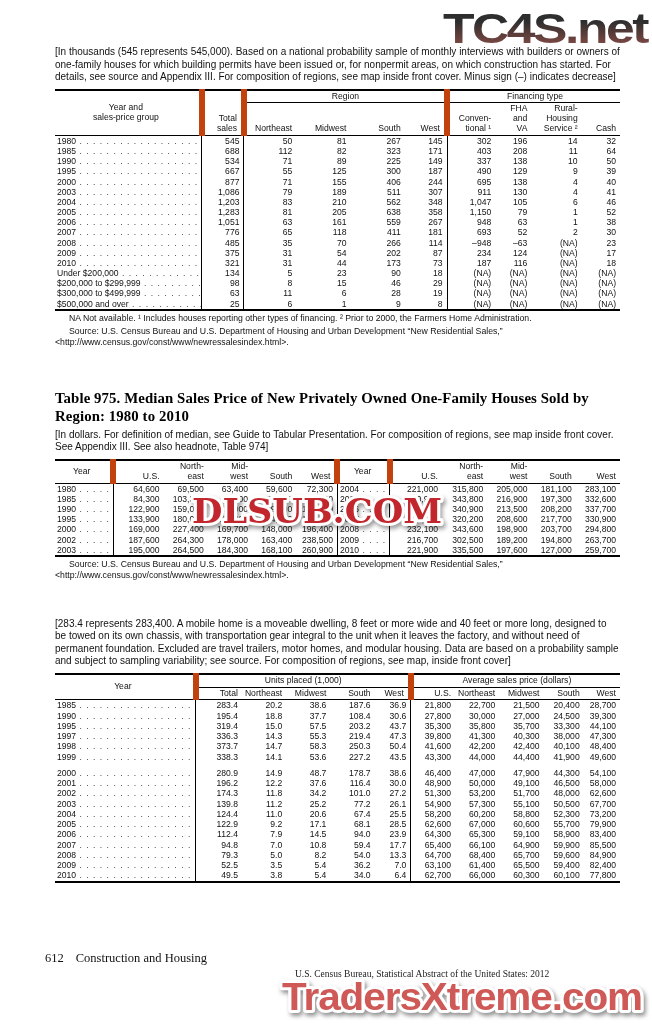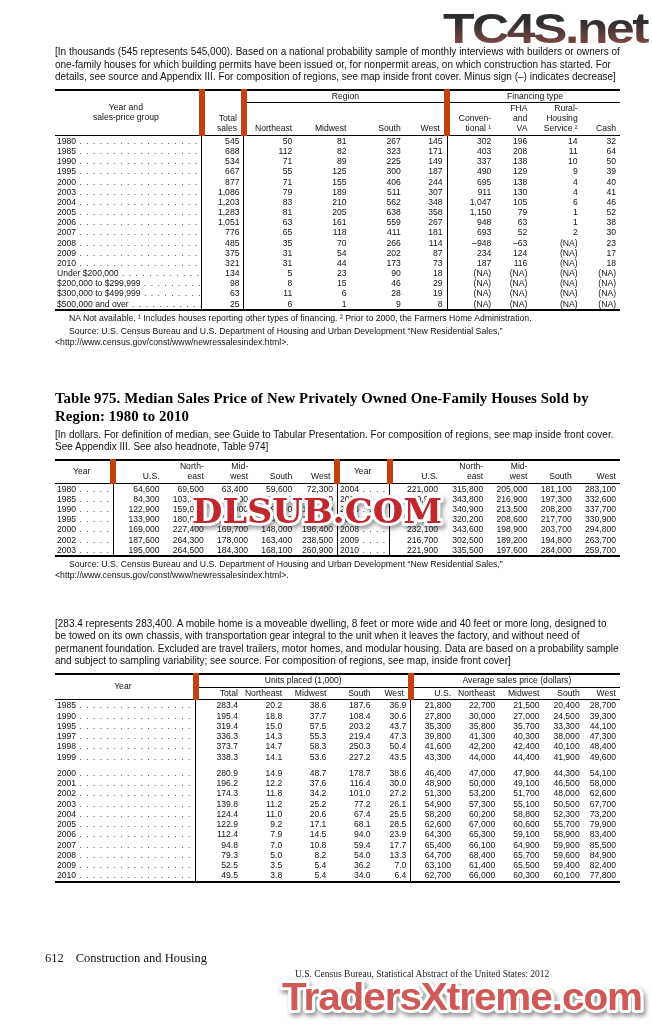--- a/index.html
+++ b/index.html
@@ -435,21 +435,21 @@
               <td class="stub"><span class="lbl">2003</span><span class="dots"></span></td>
               <td class="num">195,000</td>
               <td class="num">264,500</td>
               <td class="num">184,300</td>
               <td class="num">168,100</td>
               <td class="num">260,900</td>
               <td class="stub"><span class="lbl">2010</span><span class="dots"></span></td>
               <td class="num">221,900</td>
               <td class="num">335,500</td>
               <td class="num">197,600</td>
-              <td class="num">284,000</td>
+              <td class="num">127,000</td>
               <td class="num">259,700</td>
             </tr>
           </tbody>
       </table>
       <p class="source">Source: U.S. Census Bureau and U.S. Department of Housing and Urban Development “New Residential Sales,” &lt;http://www.census.gov/const/www/newressalesindex.html&gt;.</p>
     </div>
 
     <div class="block976">
       <p class="headnote">[283.4 represents 283,400. A mobile home is a moveable dwelling, 8 feet or more wide and 40 feet or more long, designed to be towed on its own chassis, with transportation gear integral to the unit when it leaves the factory, and without need of permanent foundation. Excluded are travel trailers, motor homes, and modular housing. Data are based on a probability sample and subject to sampling variability; see source. For composition of regions, see map, inside front cover]</p>
       <table id="t976">

